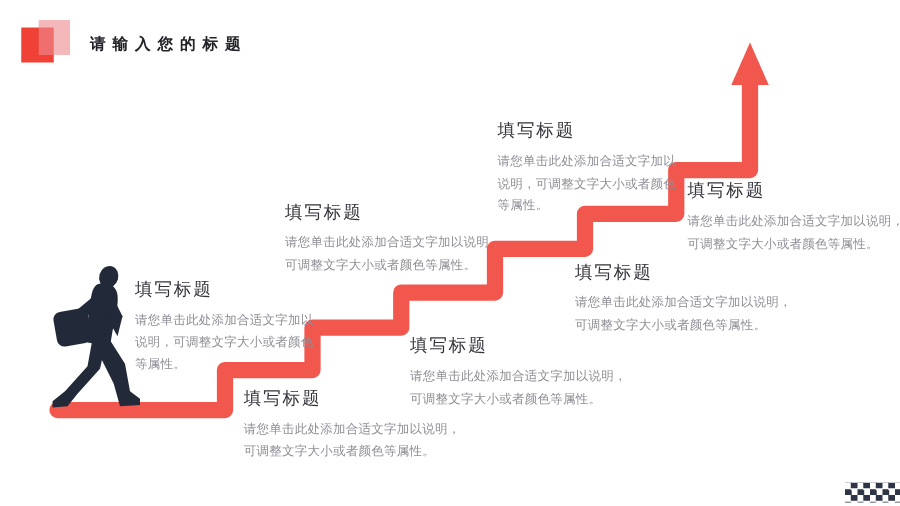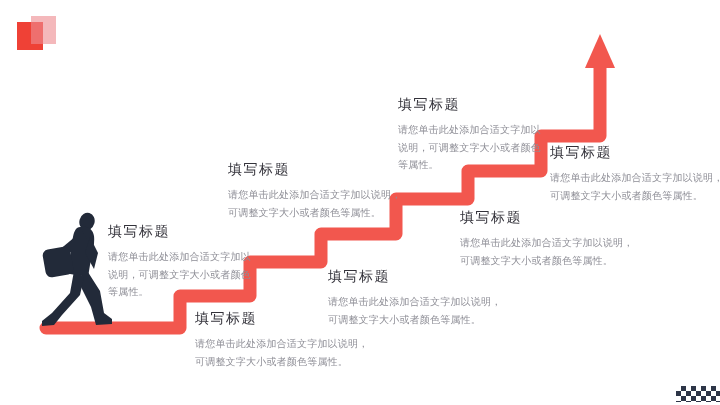--- a/index.html
+++ b/index.html
@@ -50,20 +50,21 @@
 </style>
 </head>
 <body>
 
 <div class="slide">
 
   <div class="logo">
     <div class="sq-front"></div>
     <div class="sq-back"></div>
   </div>
+  <div class="slide-title">请输入您的标题</div>
 
   <svg class="stairs-svg" viewBox="0 0 720 405" aria-hidden="true">
     <path d="M46 328 H180 V296 H250 V262 H321 V234 H396 V199 H468 V171 H541 V136 H600 V66" fill="none" stroke-width="13" stroke-linecap="round" stroke-linejoin="round" stroke="#F2574E"></path>
     <polygon points="600,34 585,68 615,68" fill="#F2574E"></polygon>
   </svg>
 
   <svg class="man-svg" viewBox="0 0 76 124" aria-hidden="true">
     <g fill="#222A39">
       <ellipse cx="47" cy="10.5" rx="7.6" ry="8.8" transform="rotate(16 47 10.5)"></ellipse>
       <path d="M37 17 C45 13 53 17 54 25 C55 33 52 44 50 54 L48 66 L30 63 C30 48 31 34 33 26 C34 21 35 19 37 17 Z"></path>

